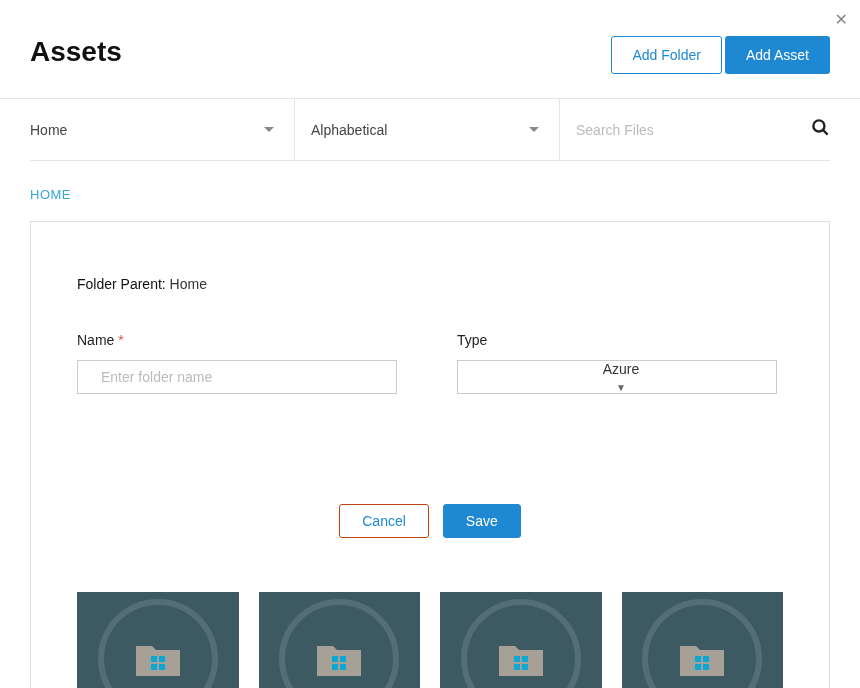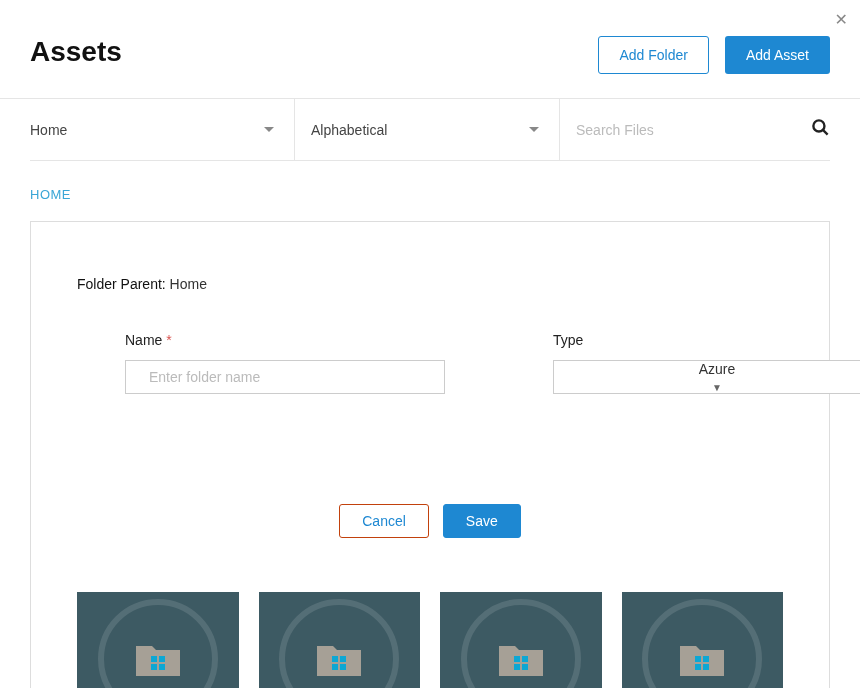--- a/index.html
+++ b/index.html
@@ -25,21 +25,21 @@
     align-items: flex-start;
     justify-content: space-between;
     padding: 36px 30px 24px 30px;
     border-bottom: 1px solid #e5e5e5;
   }
   .title {
     font-size: 28px;
     font-weight: 700;
     color: #111;
   }
-  .header-buttons { display: flex; gap: 16px; }
+  .header-buttons { display: flex; gap: 3px; }
   .btn {
     font-size: 14px;
     padding: 10px 20px;
     border-radius: 3px;
     cursor: pointer;
     border: 1px solid transparent;
   }
   .btn-outline {
     background: #fff;
     border: 1px solid #1e88d2;
@@ -114,21 +114,21 @@
   .parent-line {
     font-size: 14px;
     color: #111;
     margin-bottom: 40px;
   }
   .parent-line .val { font-weight: 400; color: #333; }
   .form-row {
     display: flex;
     gap: 60px;
   }
-  .form-col { flex: 0 0 320px; margin-left: 48px; }
+  .form-col { flex: 0 0 320px; }
   .label {
     font-size: 14px;
     color: #222;
     margin-bottom: 12px;
     display: block;
   }
   .req { color: #d9534f; margin-left: 4px; }
   .text-input {
     width: 100%;
     height: 34px;

